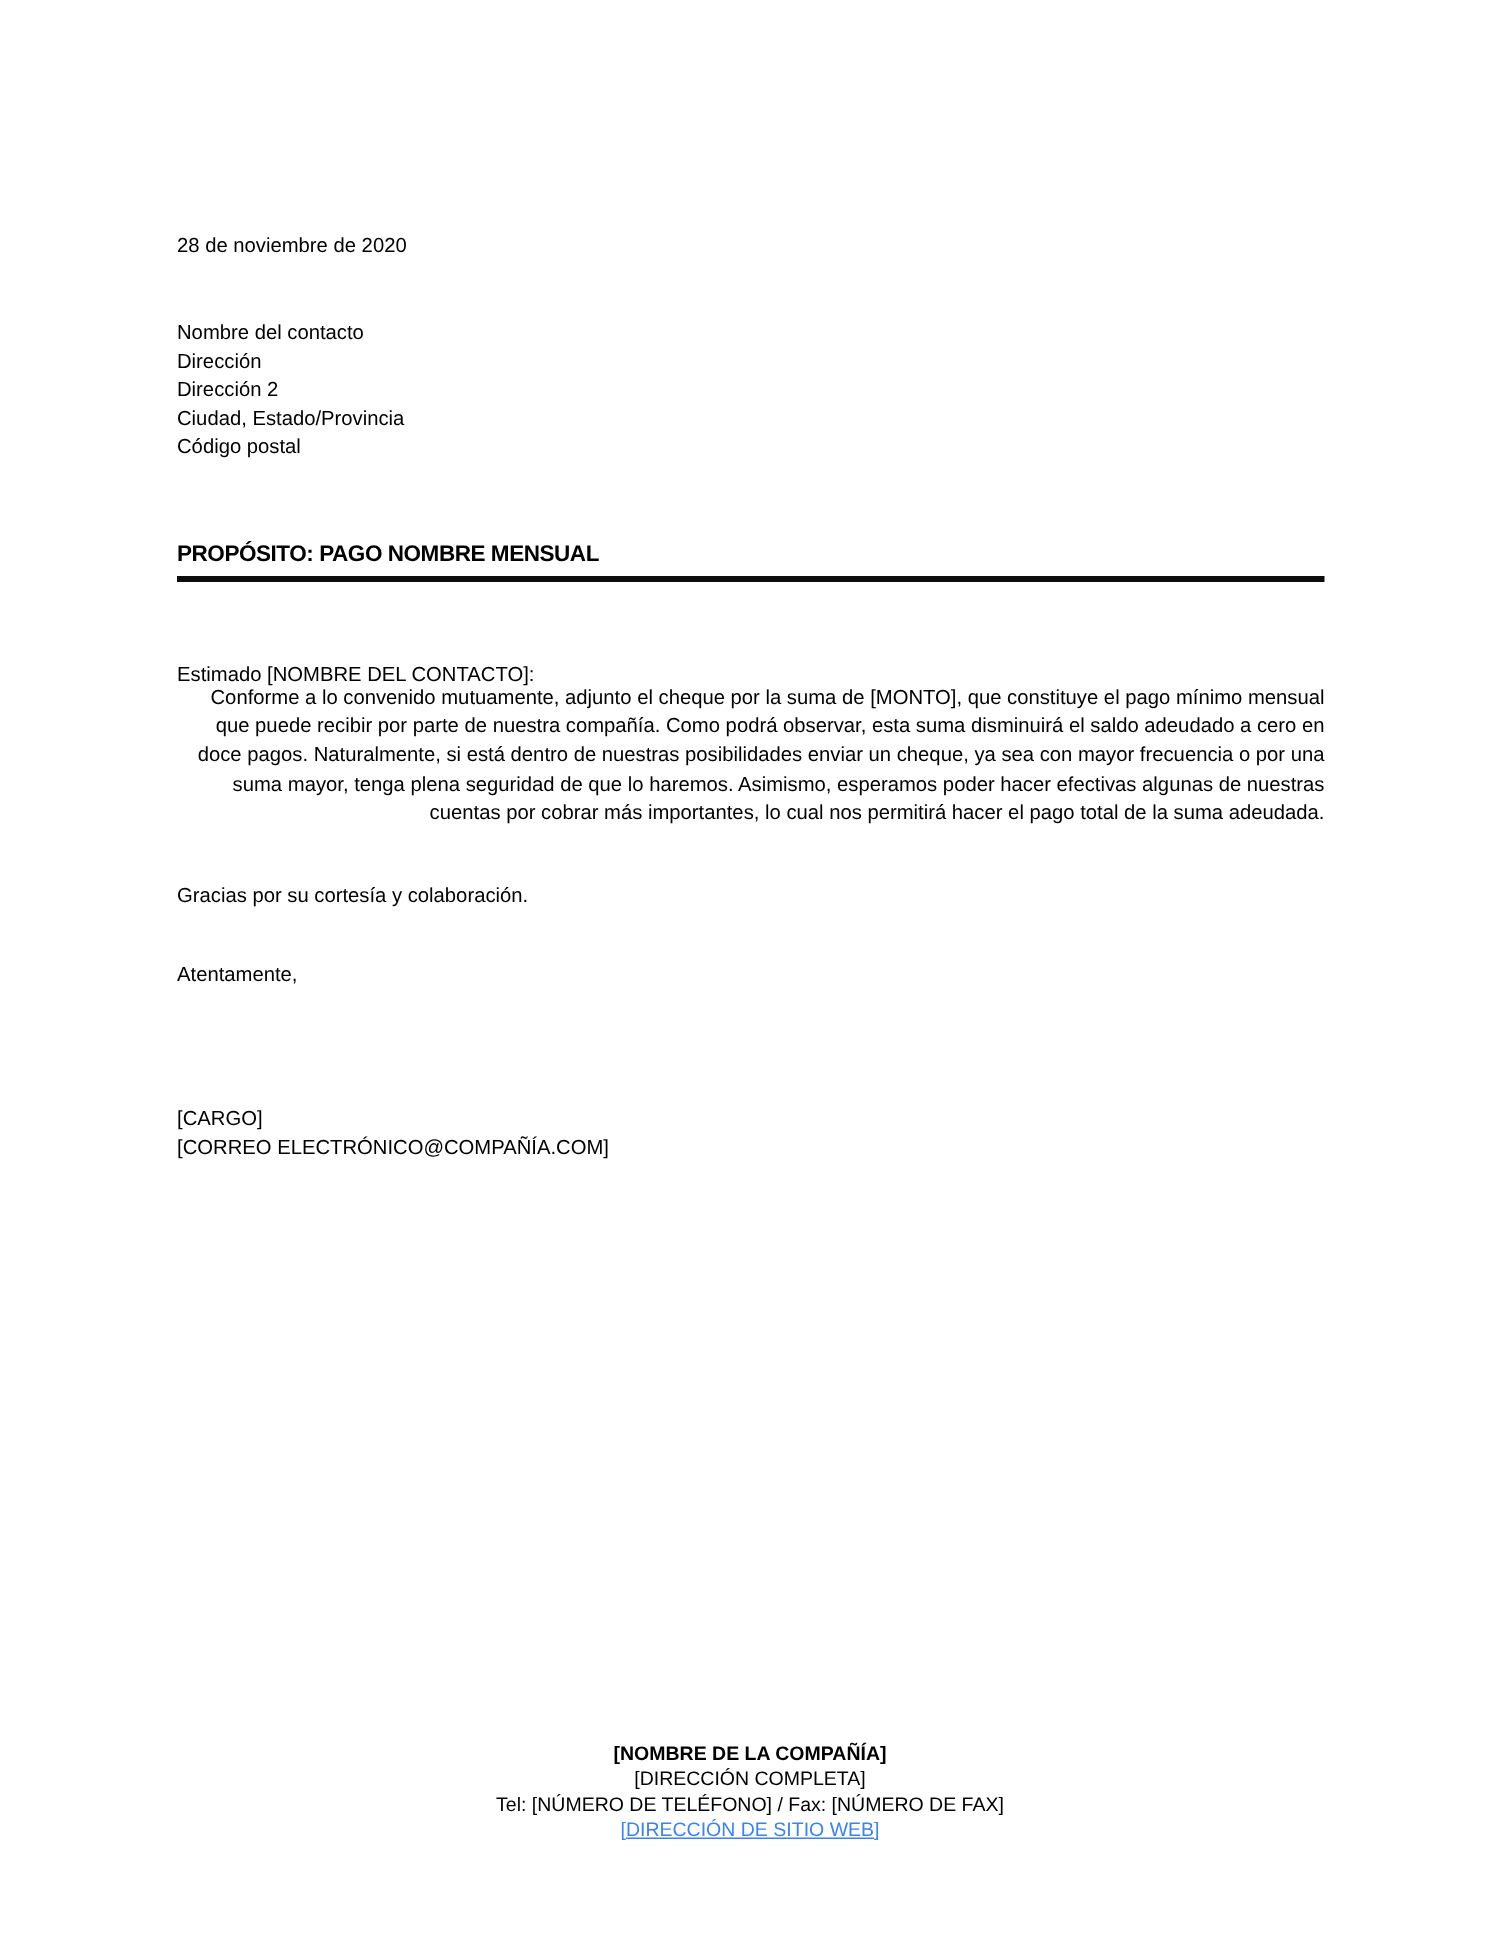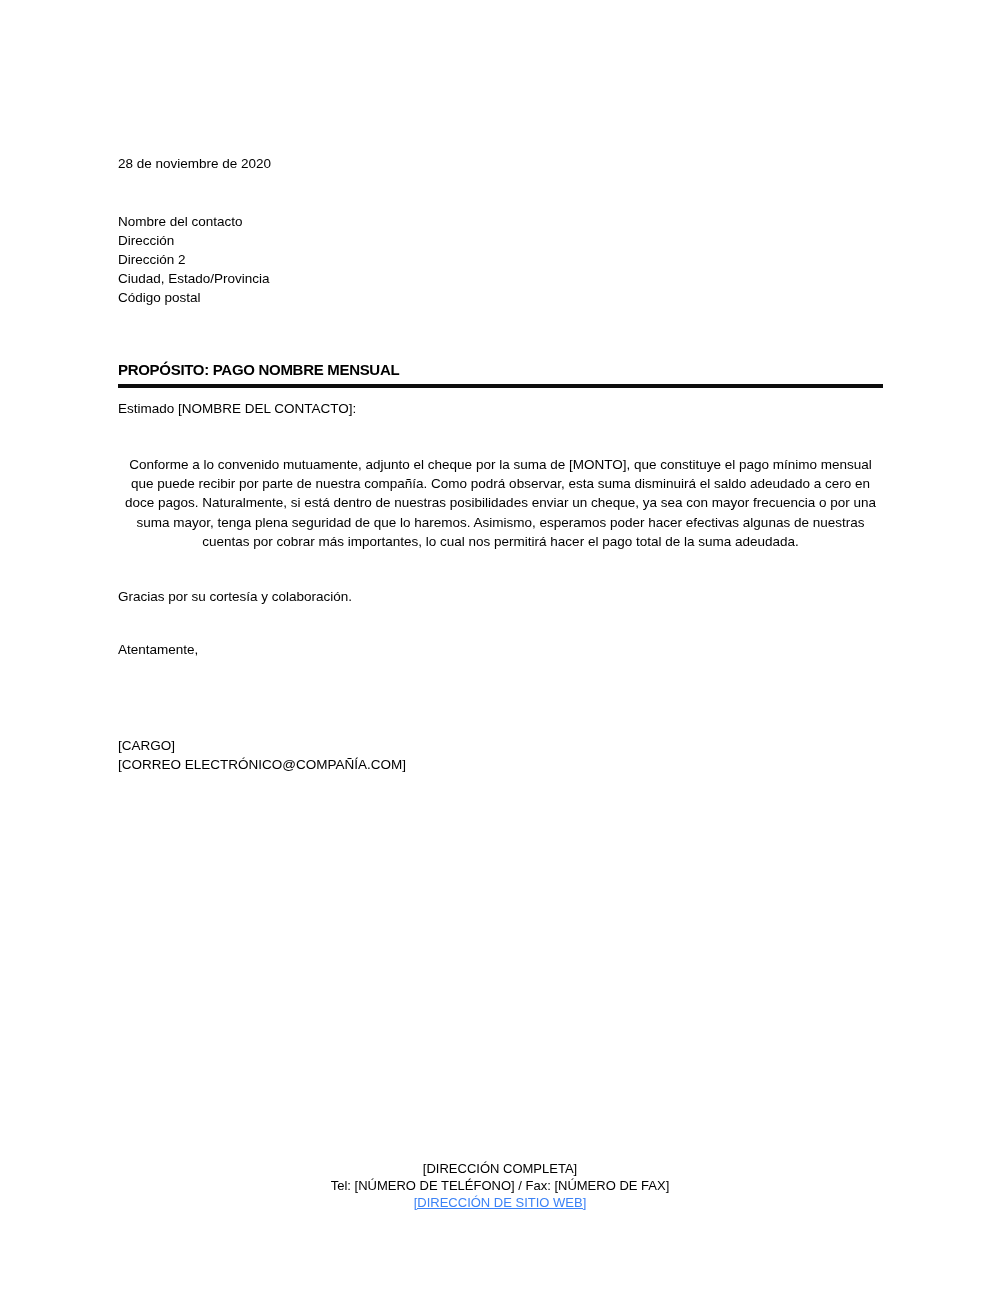--- a/index.html
+++ b/index.html
@@ -25,26 +25,26 @@
     font-weight: bold;
     font-size: 15px;
     letter-spacing: -0.3px;
   }
   .subject-divider {
     top: 384px;
     width: 765px;
     height: 4px;
     background: #0d0d0d;
   }
-  .greeting-line { top: 401px; }
+  .greeting-line { top: 442px; }
   .body-paragraph {
     top: 455px;
     width: 765px;
     line-height: 19.2px;
-    text-align: center;
+    text-align: right;
   }
   .thanks-line { top: 589px; }
   .signoff-line { top: 642px; }
   .signature-block { top: 736px; line-height: 19px; }
   .company-footer {
     position: absolute;
     left: 0;
     top: 1160px;
     width: 1000px;
     text-align: center;
@@ -84,20 +84,21 @@
   <div class="abs thanks-line">Gracias por su cortesía y colaboración.</div>
 
   <div class="abs signoff-line">Atentamente,</div>
 
   <div class="abs signature-block">
     <div>[CARGO]</div>
     <div>[CORREO ELECTRÓNICO@COMPAÑÍA.COM]</div>
   </div>
 
   <div class="company-footer">
+    <div class="footer-company">[NOMBRE DE LA COMPAÑÍA]</div>
     <div>[DIRECCIÓN COMPLETA]</div>
     <div>Tel: [NÚMERO DE TELÉFONO] / Fax: [NÚMERO DE FAX]</div>
     <div>
       <a class="website-link">[DIRECCIÓN DE SITIO WEB]</a>
     </div>
   </div>
 
 </div>
 
 </body></html>

